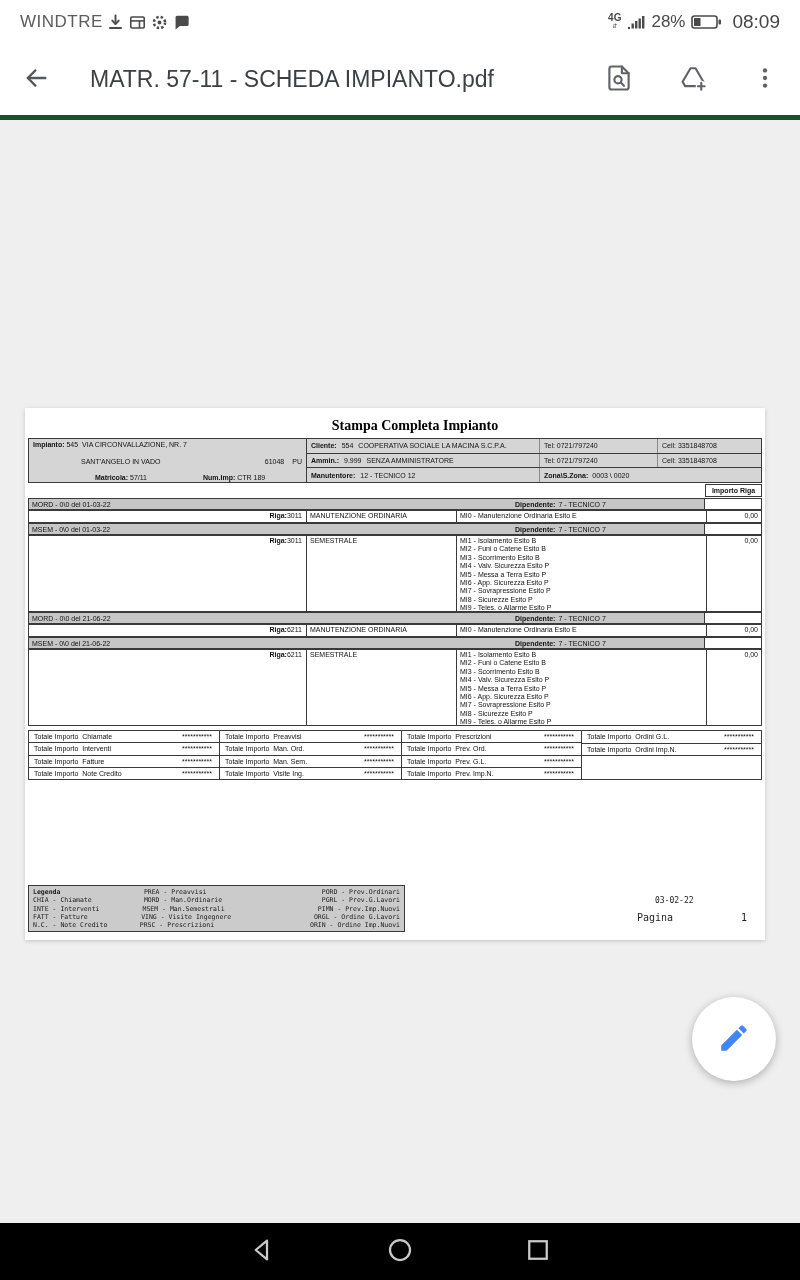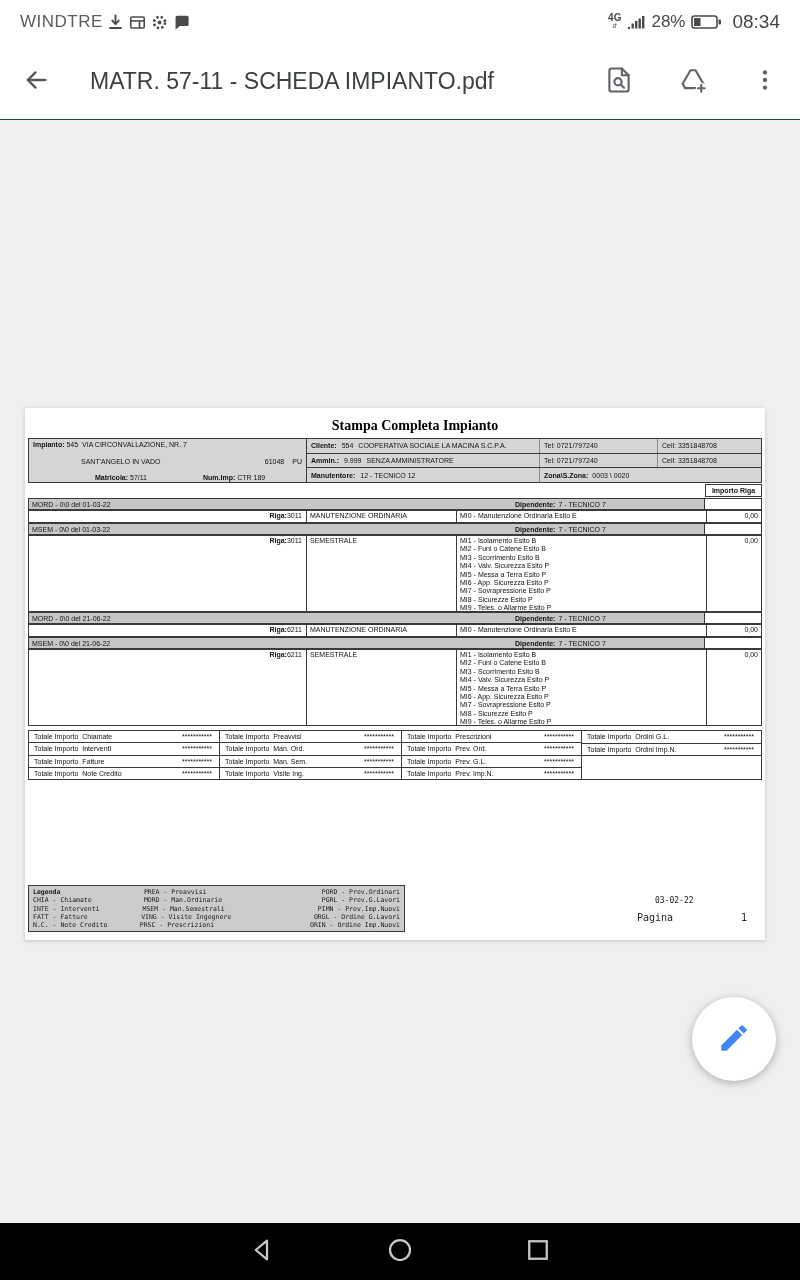--- a/index.html
+++ b/index.html
@@ -11,21 +11,21 @@
   .sb-left{display:flex;align-items:center;gap:3px;}
   .sb-carrier{font-size:17px;color:#5c5c5c;letter-spacing:.5px;}
   .sb-right{display:flex;align-items:center;gap:6px;}
   .sb-net{font-size:10px;font-weight:bold;color:#4a4a4a;line-height:9px;text-align:center;}
   .sb-net small{display:block;font-size:6px;font-weight:normal;}
   .sb-pct{font-size:17px;color:#4a4a4a;}
   .sb-time{font-size:19px;color:#454545;margin-left:4px;}
   .sb-icon{display:inline-flex;}
 
   
-  .app-bar{position:absolute;left:0;top:44px;width:800px;height:76px;background:#fff;display:flex;align-items:center;padding:0 22px;border-bottom:1px solid #14532d;}
+  .app-bar{position:absolute;left:0;top:44px;width:800px;height:76px;background:#fff;display:flex;align-items:center;padding:0 22px;border-bottom:5px solid #14532d;}
   .ab-title{flex:1;margin-left:40px;font-size:23px;color:#3c4043;white-space:nowrap;overflow:hidden;text-overflow:ellipsis;}
   .ab-actions{display:flex;align-items:center;gap:44px;margin-left:10px;}
   .icon-btn{display:inline-flex;align-items:center;justify-content:center;background:none;border:none;padding:0;cursor:pointer;}
 
   
   .viewer{position:absolute;left:0;top:120px;width:800px;height:1103px;background:#efefef;}
   .doc-page{position:absolute;left:25px;top:288px;width:740px;height:532px;background:#fff;box-shadow:0 1px 4px rgba(0,0,0,.18);font-family:"Liberation Sans",sans-serif;color:#111;}
 
   .doc-title{position:absolute;left:0;top:10px;width:100%;text-align:center;font-family:"Liberation Serif",serif;font-weight:bold;font-size:14px;color:#000;padding-left:40px;}
 
@@ -134,21 +134,21 @@
         </svg>
     </span>
     <span class="sb-pct">28%</span>
     <span class="sb-icon">
       <svg width="31" height="16" viewBox="0 0 31 16">
           <rect x="1" y="2" width="25" height="12" rx="2.5" fill="none" stroke="#4a4a4a" stroke-width="1.6"></rect>
           <rect x="3" y="4" width="6.5" height="8" fill="#4a4a4a"></rect>
           <rect x="27.5" y="5.5" width="2.5" height="5" rx="1" fill="#4a4a4a"></rect>
         </svg>
     </span>
-    <span class="sb-time">08:34</span>
+    <span class="sb-time">08:09</span>
   </div>
 </div>
 
 <div class="app-bar">
   <button class="icon-btn">
     <span>
       <svg width="28" height="28" viewBox="0 0 24 24">
           <g stroke="#54575a" stroke-width="2" fill="none" stroke-linecap="round" stroke-linejoin="round">
             <path d="M20 12H5"></path>
             <path d="M11.5 5.5 5 12l6.5 6.5"></path>

